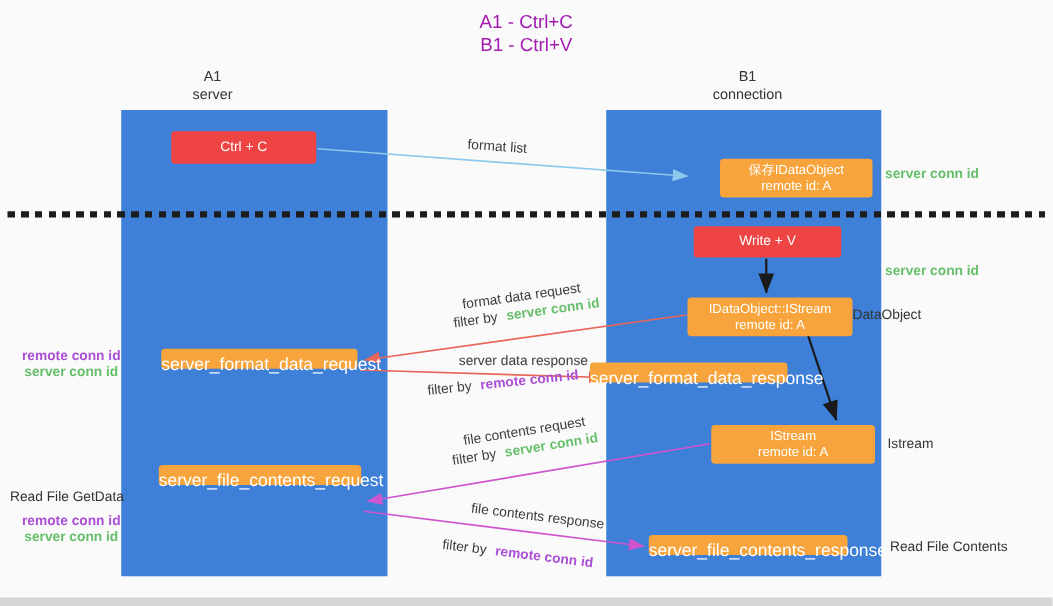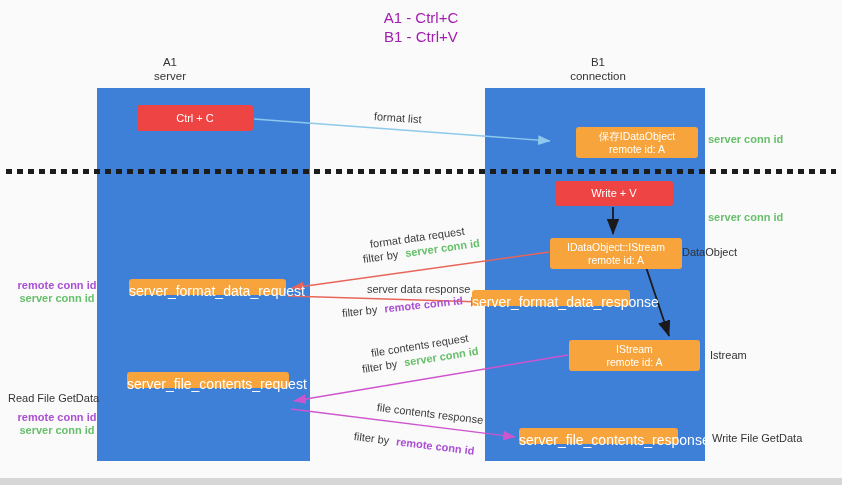--- a/index.html
+++ b/index.html
@@ -144,21 +144,21 @@
 <div class="albl rD" style="left:377px;top:401px">file contents response</div>
 <div class="albl rD" style="left:354px;top:430px">
   <span>filter by</span>
   <span class="purple-text gap">remote conn id</span>
 </div>
 
 <div class="sidelbl green-text" style="left:708px;top:133px">server conn id</div>
 <div class="sidelbl green-text" style="left:708px;top:211px">server conn id</div>
 <div class="sidelbl" style="left:682px;top:246px">DataObject</div>
 <div class="sidelbl" style="left:710px;top:349px">Istream</div>
-<div class="sidelbl" style="left:712px;top:432px">Write File GetData</div>
+<div class="sidelbl" style="left:712px;top:432px">Read File Contents</div>
 
 <div class="conns" style="left:14px;top:279px">
   <div class="purple-text">remote conn id</div>
   <div class="green-text">server conn id</div>
 </div>
 <div class="sidelbl" style="left:8px;top:392px">Read File GetData</div>
 <div class="conns" style="left:14px;top:411px">
   <div class="purple-text">remote conn id</div>
   <div class="green-text">server conn id</div>
 </div>

